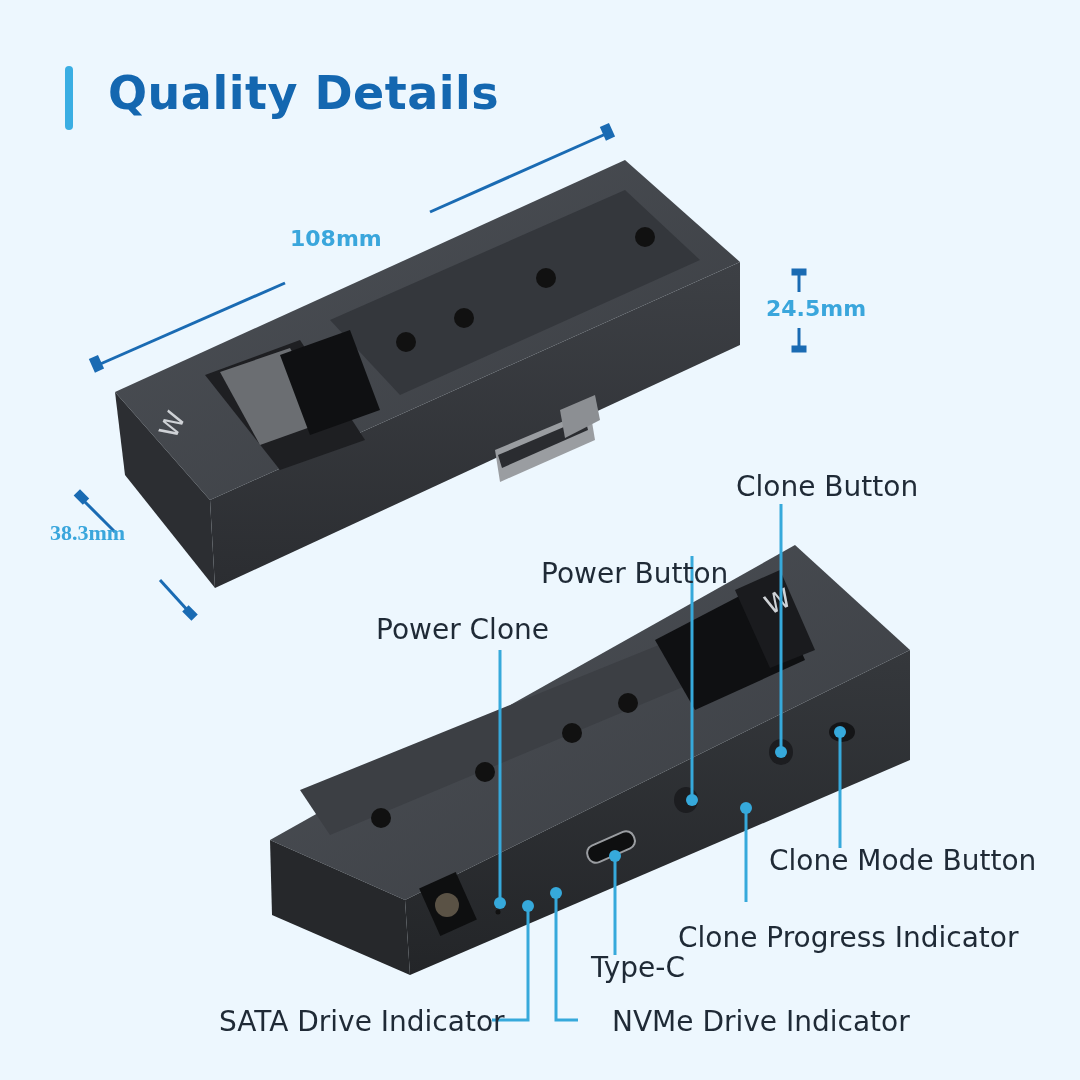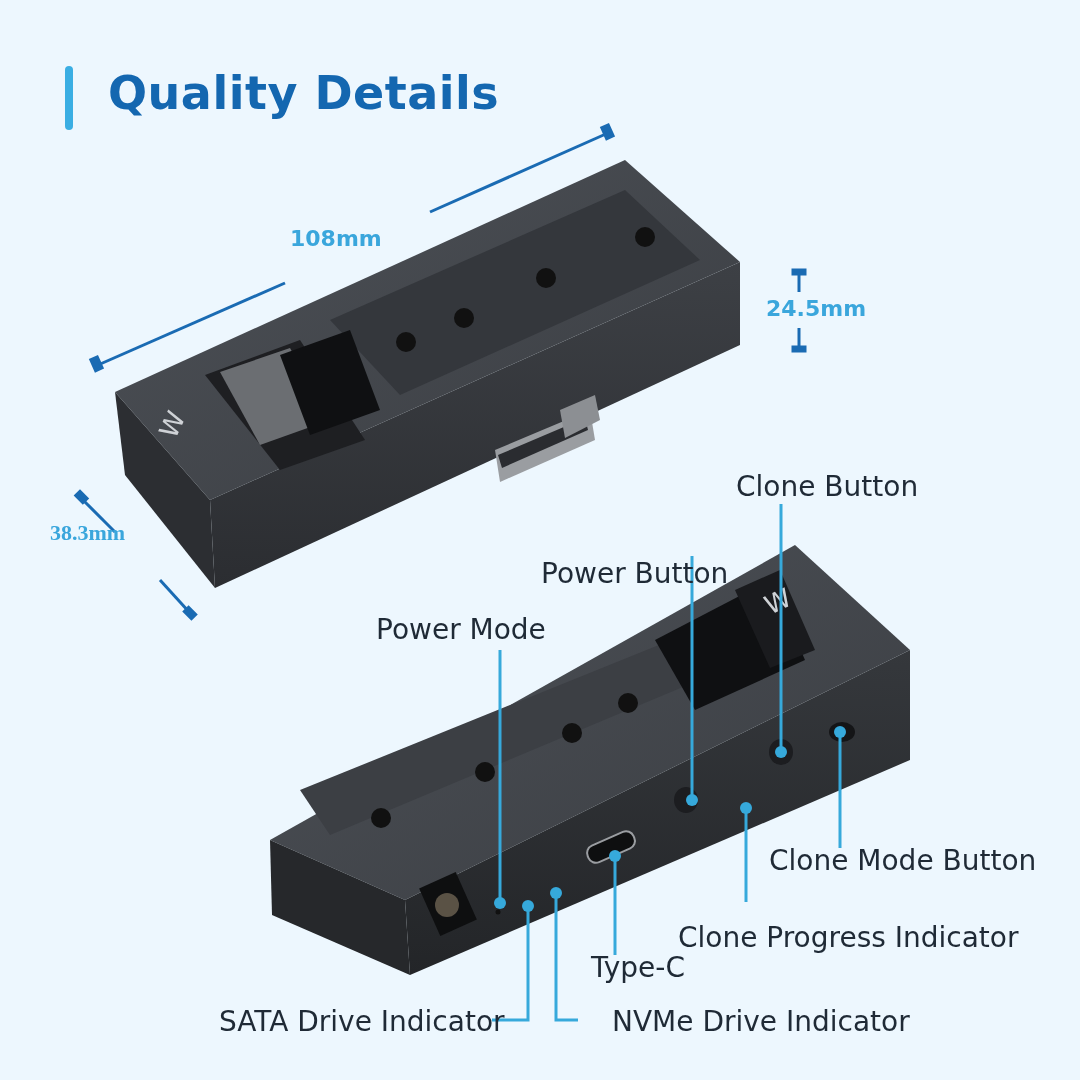--- a/index.html
+++ b/index.html
@@ -150,18 +150,18 @@
     <circle cx="556" cy="893" r="6"></circle>
   </g>
 </svg>
 
 <div class="dim" style="left:290px; top:226px;">108mm</div>
 <div class="dim" style="left:766px; top:296px;">24.5mm</div>
 <div class="dim" style="left:50px; top:520px;font-family:Liberation Serif, serif;">38.3mm</div>
 
 <div class="callout" style="left:736px; top:470px;">Clone Button</div>
 <div class="callout" style="left:541px; top:521px;margin-top:36px;">Power Button</div>
-<div class="callout" style="left:376px; top:613px;">Power Mode</div>
+<div class="callout" style="left:376px; top:613px;">Power Clone</div>
 <div class="callout" style="left:769px; top:844px;">Clone Mode Button</div>
 <div class="callout" style="left:678px; top:900px;margin-top:21px;">Clone Progress Indicator</div>
 <div class="callout" style="left:591px; top:951px;text-align:center;">Type-C</div>
 <div class="callout" style="left:206px; top:1005px;margin-left:13px;">SATA Drive Indicator</div>
 <div class="callout" style="left:612px; top:1005px;">NVMe Drive Indicator</div>
 
 </body></html>

